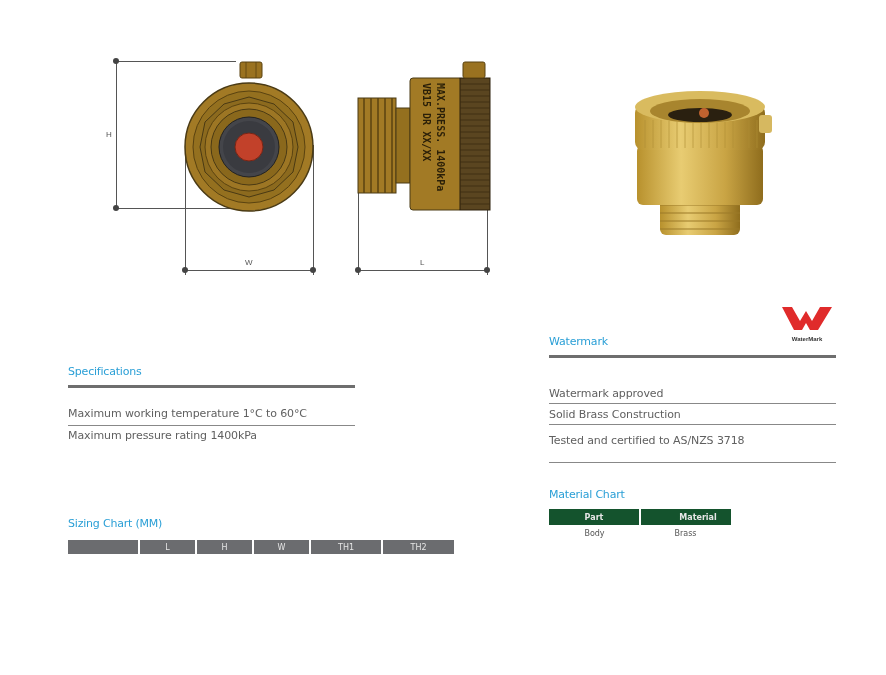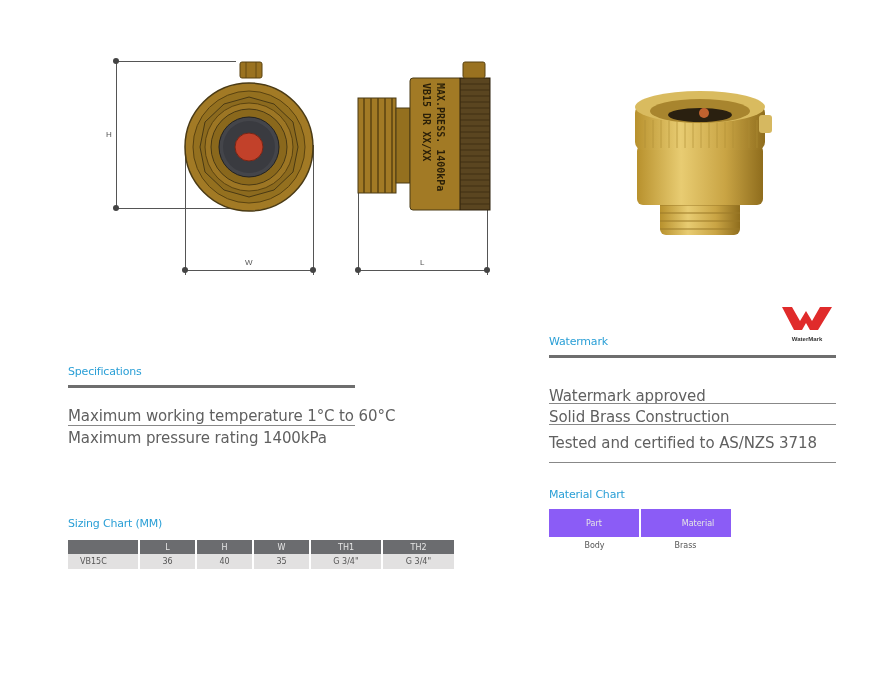--- a/index.html
+++ b/index.html
@@ -10,35 +10,35 @@
 
   
   .dim-line { position: absolute; background: #555; }
   .dim-dot { position: absolute; width: 6px; height: 6px; border-radius: 50%; background: #444; }
   .dim-label { position: absolute; font-size: 8px; color: #555; font-family: "Liberation Sans", sans-serif; }
 
   
   .sec-title { position: absolute; font-size: 11px; color: #2a9fd6; font-family: "DejaVu Sans", sans-serif; letter-spacing: -0.2px; }
   .sec-rule { position: absolute; height: 3px; background: #6e6e6e; }
   .thin-rule { position: absolute; height: 1px; background: #888; }
-  .item-text { position: absolute; font-size: 15px; color: #606060; letter-spacing: -0.1px; white-space: nowrap; }
+  .item-text { position: absolute; font-size: 11px; color: #606060; letter-spacing: -0.1px; white-space: nowrap; }
 
   
   .size-table { position: absolute; left: 68px; top: 540px; width: 386px; border-collapse: collapse; table-layout: fixed; font-size: 8px; color: #555; }
   .size-table th { background: #6b6c6f; color: #e6e6e6; font-weight: normal; height: 14px; border-right: 2px solid #fff; font-size: 8px; }
   .size-table th:last-child { border-right: none; }
   .size-table td { height: 15px; text-align: center; border-right: 2px solid transparent; }
   .size-table td:first-child { text-align: left; padding-left: 12px; }
   .size-table tr.alt td { background: #e2e1e1; }
   .size-table tr.alt td { border-right: 2px solid #fff; }
   .size-table tr.alt td:last-child { border-right: none; }
 
   
   .mat-table { position: absolute; left: 549px; top: 509px; width: 182px; border-collapse: collapse; table-layout: fixed; font-size: 8px; }
-  .mat-table th { background: #8b5cf6; color: #e6e6e6; font-weight: normal; height: 28px; border-right: 2px solid #fff; }
+  .mat-table th { background: #14532d; color: #e6e6e6; font-weight: bold; height: 16px; border-right: 2px solid #fff; }
   .mat-table th:last-child { border-right: none; padding-left: 24px; }
   .mat-table td { text-align: center; height: 16px; color: #555; margin-top: 40px; }
 </style>
 </head>
 <body>
 
 <div>
 
   <div class="dim-line" style="left:116px;top:62px;width:1px;height:147px;"></div>
   <div class="dim-line" style="left:116px;top:61px;width:120px;height:1px;"></div>
@@ -234,23 +234,15 @@
       <tr>
         <th></th>
         <th>L</th>
         <th>H</th>
         <th>W</th>
         <th>TH1</th>
         <th>TH2</th>
       </tr>
     </thead>
     <tbody>
-      <tr class="alt">
-        <td>VB15C</td>
-        <td>36</td>
-        <td>40</td>
-        <td>35</td>
-        <td>G 3/4"</td>
-        <td>G 3/4"</td>
-      </tr>
     </tbody>
   </table>
 </section>
 
 </body></html>

